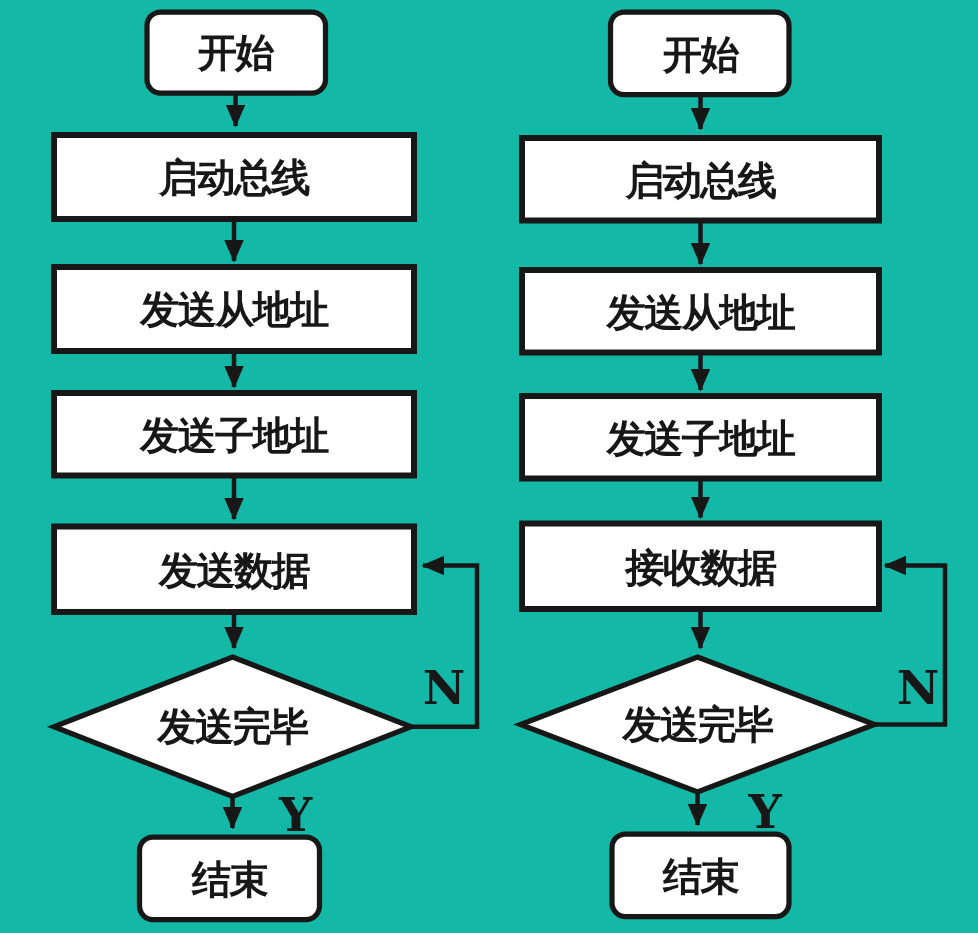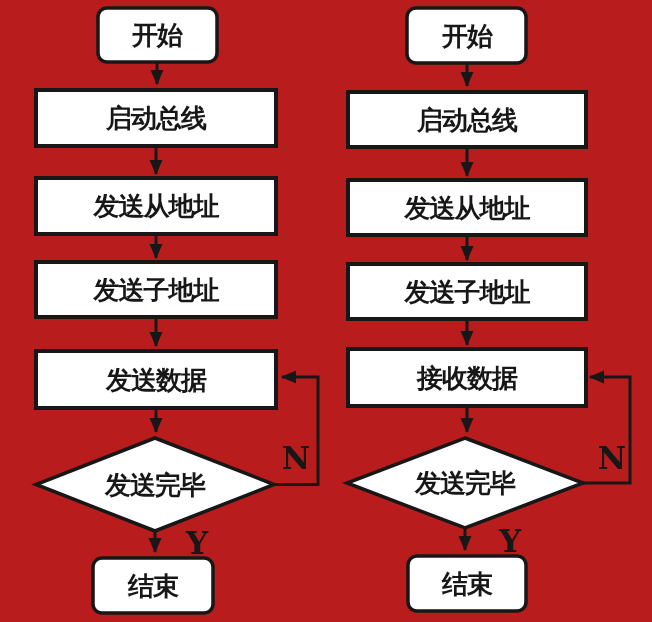--- a/index.html
+++ b/index.html
@@ -4,21 +4,21 @@
 <style>
   html, body {
     margin: 0;
     padding: 0;
     background: #ffffff;
   }
   .canvas {
     position: relative;
     width: 652px;
     height: 622px;
-    background: #b91c1c;
+    background: #14b8a6;
     overflow: hidden;
     font-family: "DejaVu Sans", sans-serif;
   }
   svg { display: block; }
   .shape {
     fill: #ffffff;
     stroke: #171717;
   }
   .proc   { stroke-width: 4; }
   .term   { stroke-width: 3.5; }

